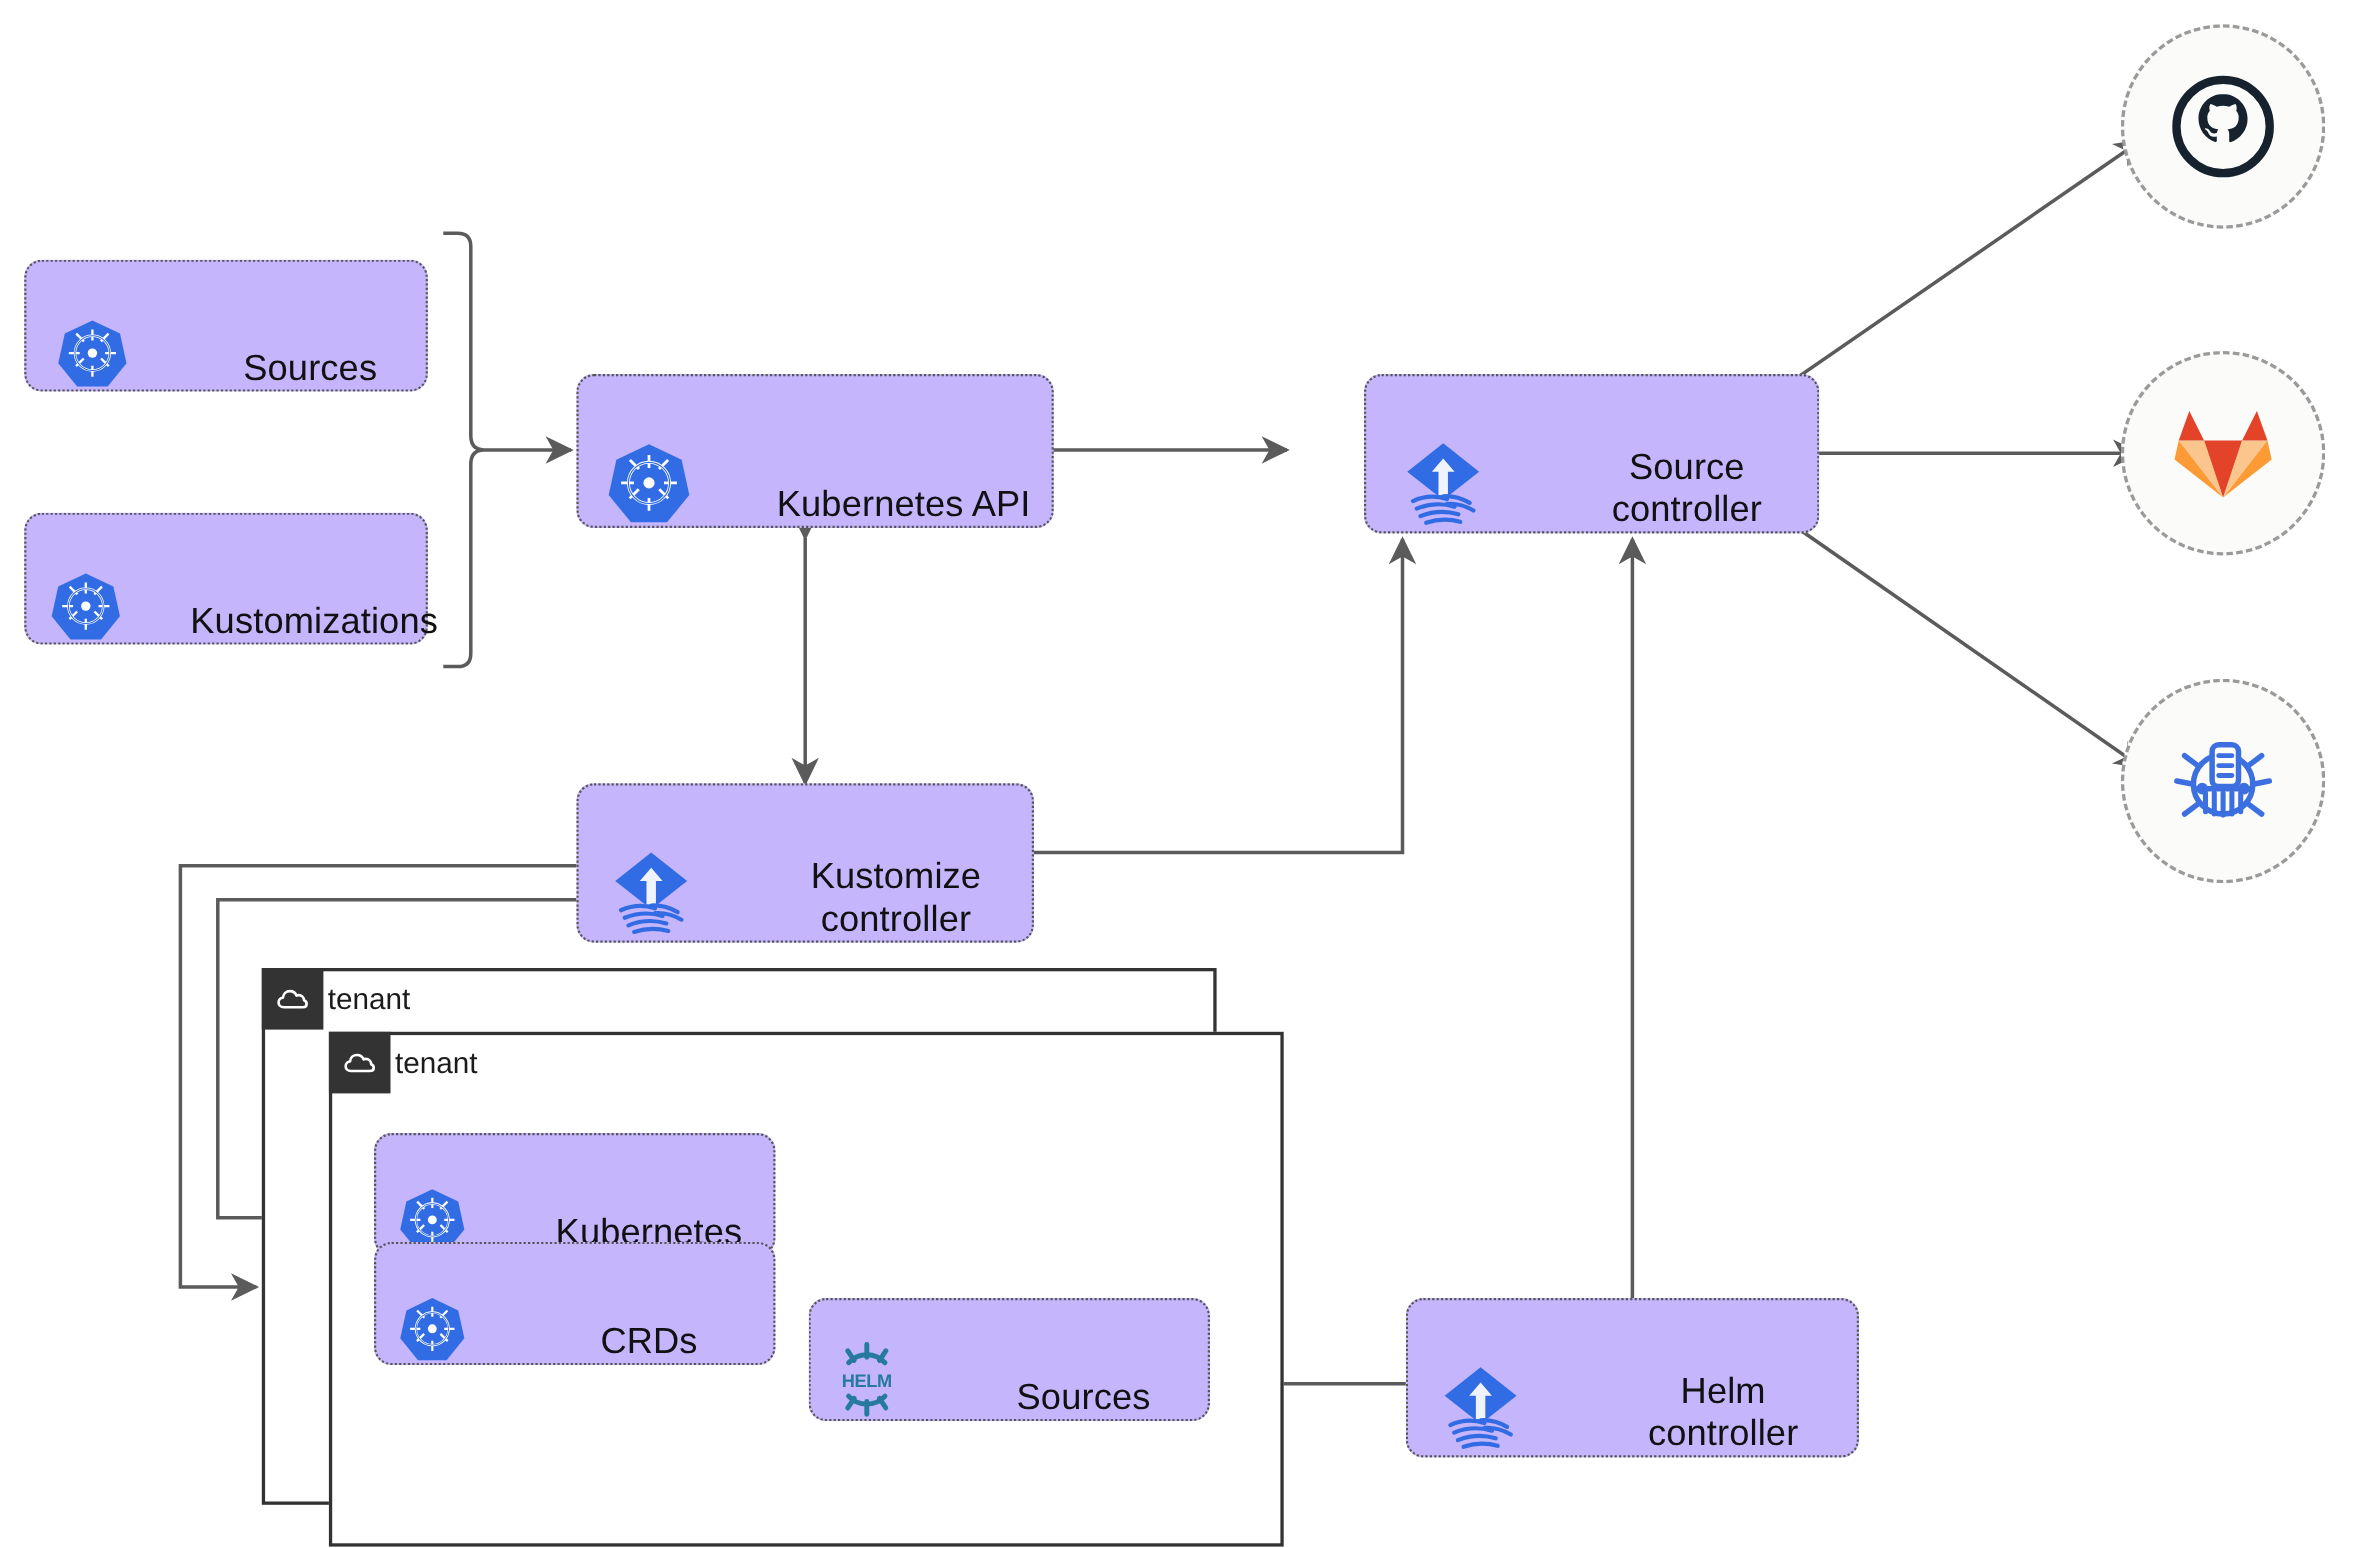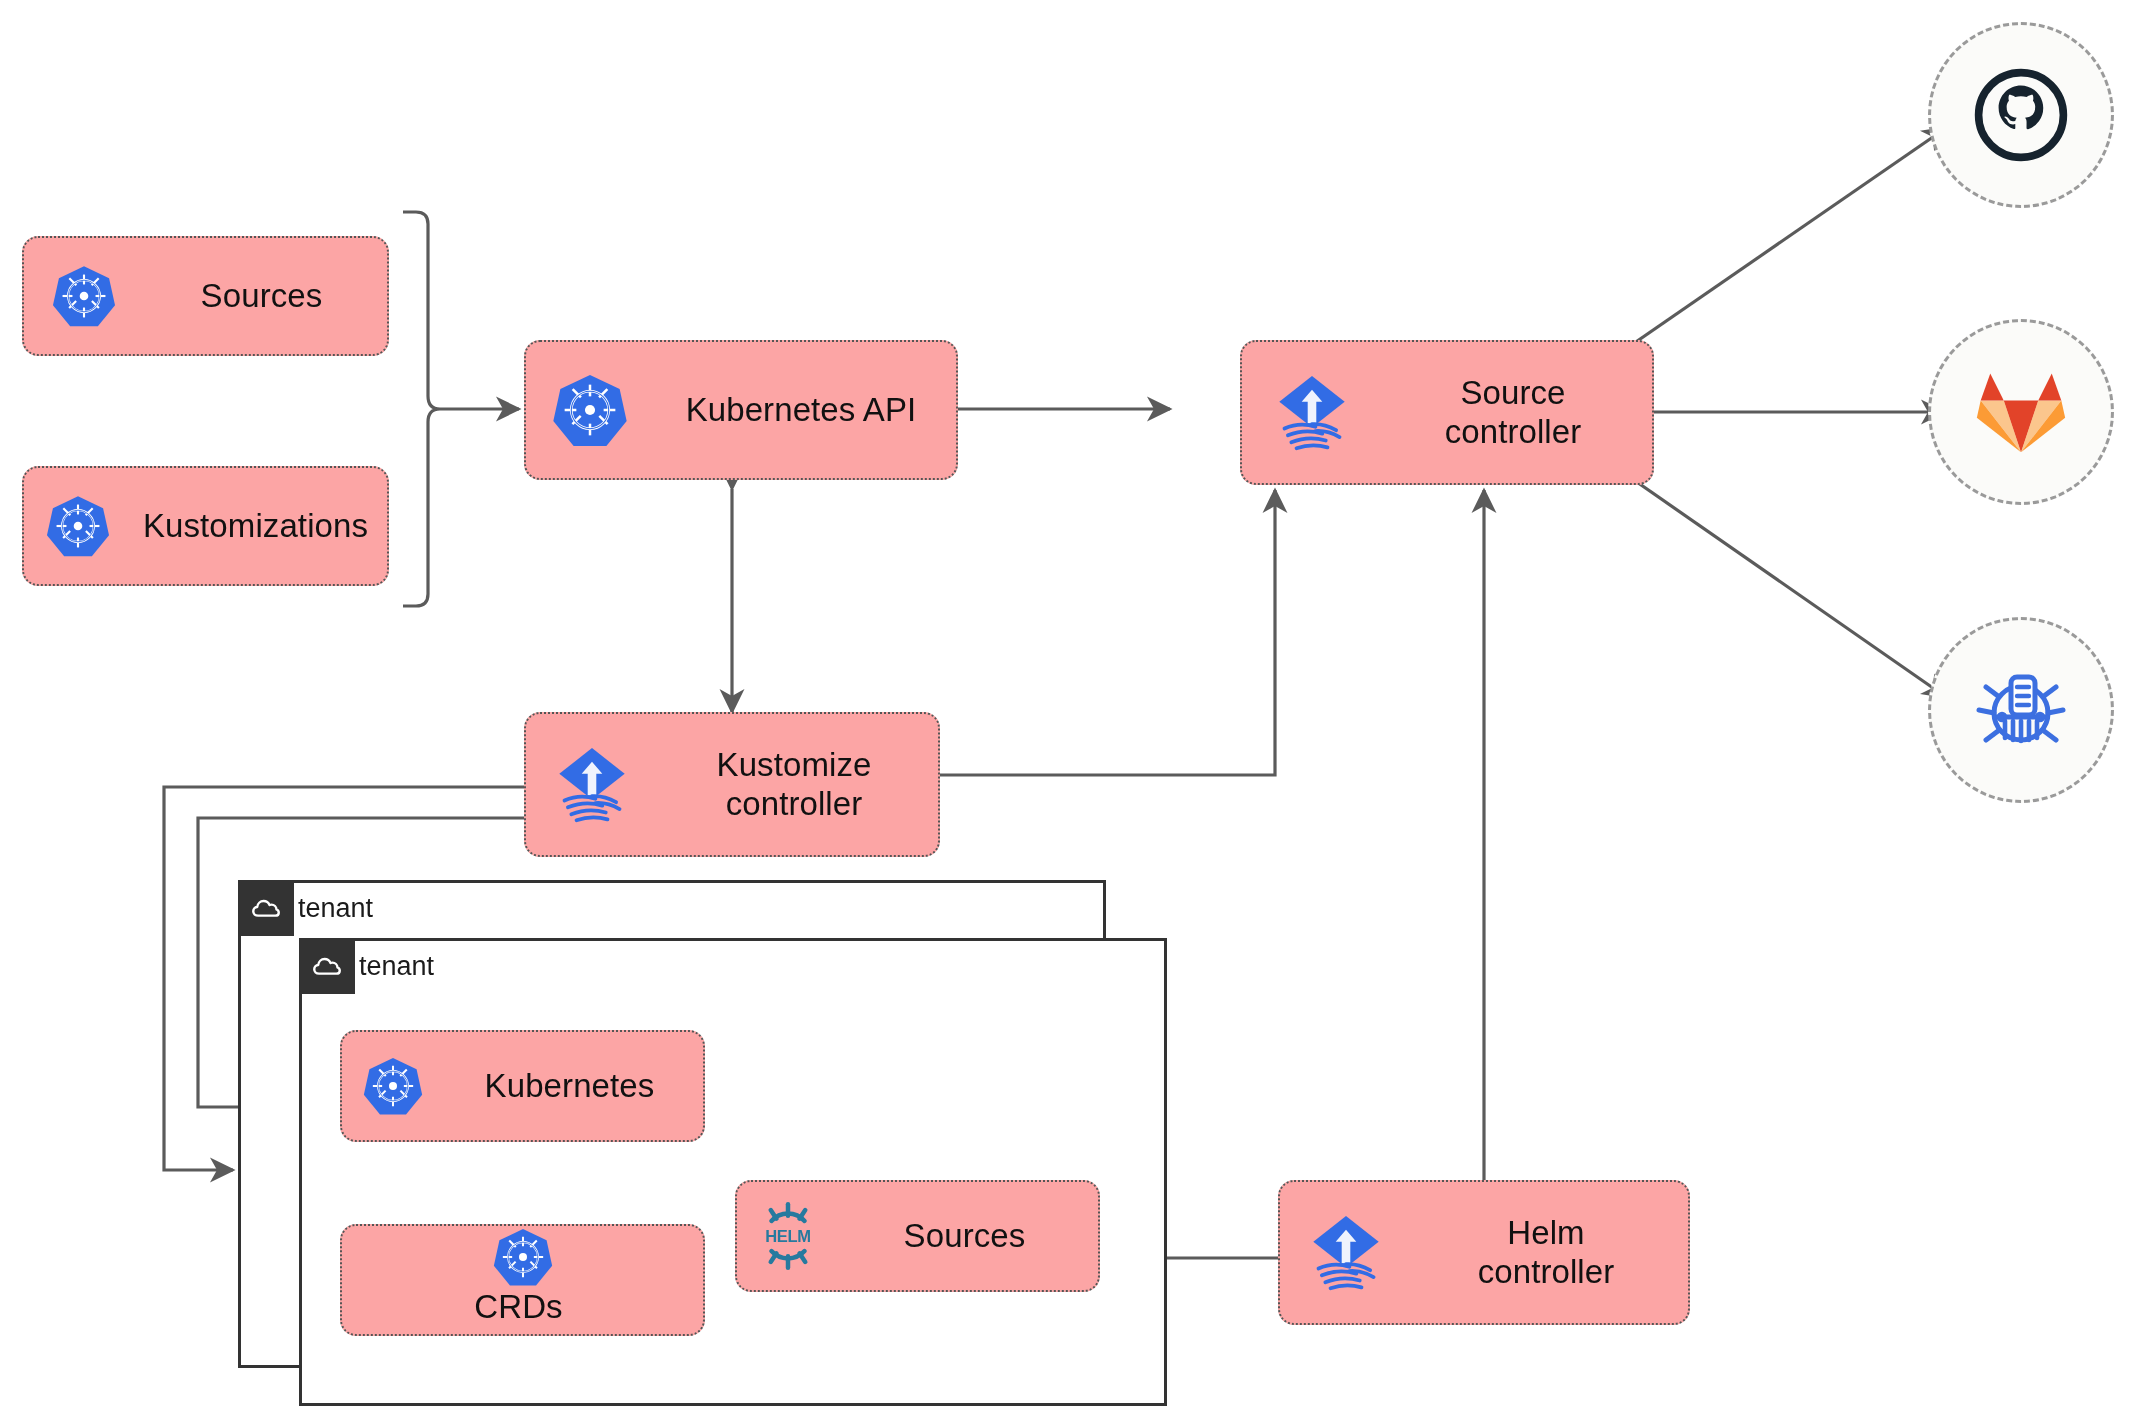--- a/index.html
+++ b/index.html
@@ -25,26 +25,27 @@
     top: 0;
     width: 2144px;
     height: 1407px;
     pointer-events: none;
   }
 
   
   .card {
     position: absolute;
     box-sizing: border-box;
-    background: #fca5a5;
+    background: #c4b5fd;
     border: 2.5px dotted #555555;
     border-radius: 16px;
     display: flex;
-    align-items: center;
+    align-items: flex-end;
     z-index: 5;
+    gap: 41px;
   }
   .card .ico {
     flex: 0 0 auto;
     display: flex;
     align-items: center;
     justify-content: center;
   }
   .card .lbl {
     flex: 1 1 auto;
     text-align: center;
@@ -310,21 +311,21 @@
           <path d="M36.9 56.3l2.3 2.3-10.6 10.6-2.3-2.3z"></path>
         </g>
         <circle cx="50" cy="50" r="24" fill="none" stroke="#ffffff" stroke-width="3.4"></circle>
         <circle cx="50" cy="50" r="24" fill="none" stroke="#326ce5" stroke-width="1.4"></circle>
       </svg>
     </div>
     <div class="lbl">Kubernetes</div>
   </div>
 
 
-  <div class="card" style="left:340px; top:1224px; width:365px; height:112px;flex-direction:column;">
+  <div class="card" style="left:340px; top:1129px; width:365px; height:112px;">
     <div class="ico" style="width:102px">
       <svg width="62" height="62" viewBox="0 0 100 100">
         <path d="M50 5 L88 23 L97 64 L71 96 L29 96 L3 64 L12 23 Z" fill="#326ce5"></path>
         <g fill="#ffffff">
           <circle cx="50" cy="50" r="6.5"></circle>
           <path d="M48.4 17.5h3.2v15h-3.2z"></path>
             <path d="M48.4 67.5h3.2v15h-3.2z"></path>
           <path d="M17.5 48.4h15v3.2h-15z"></path>
             <path d="M67.5 48.4h15v3.2h-15z"></path>
           <path d="M26.6 24.4l2.3-2.3 10.6 10.6-2.3 2.3z"></path>

